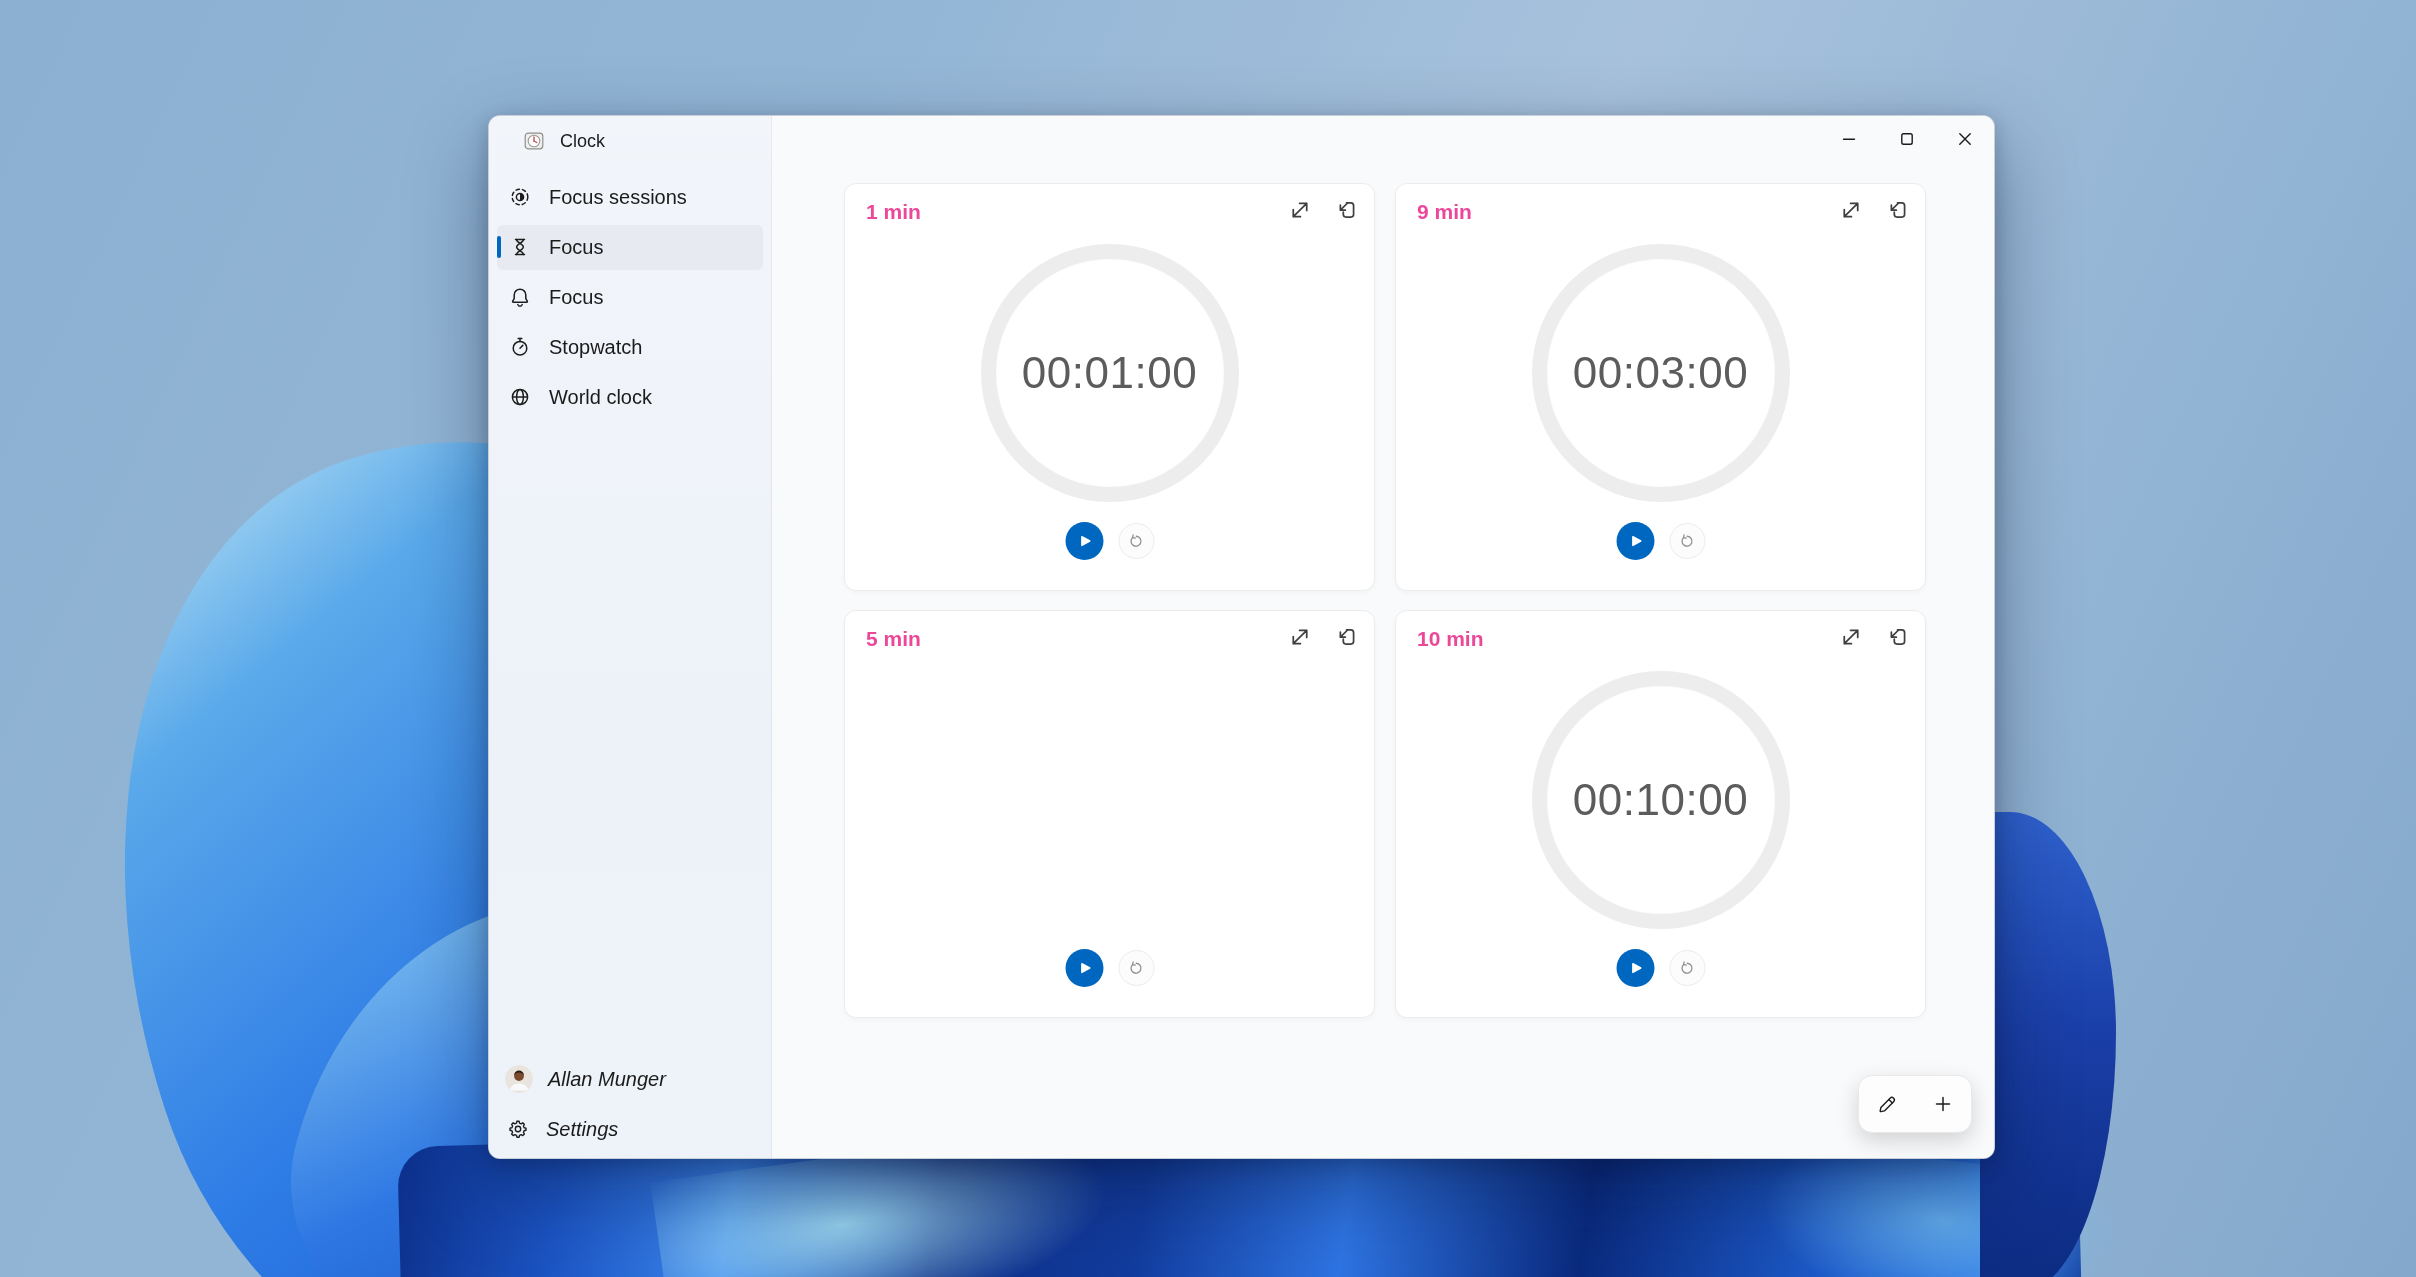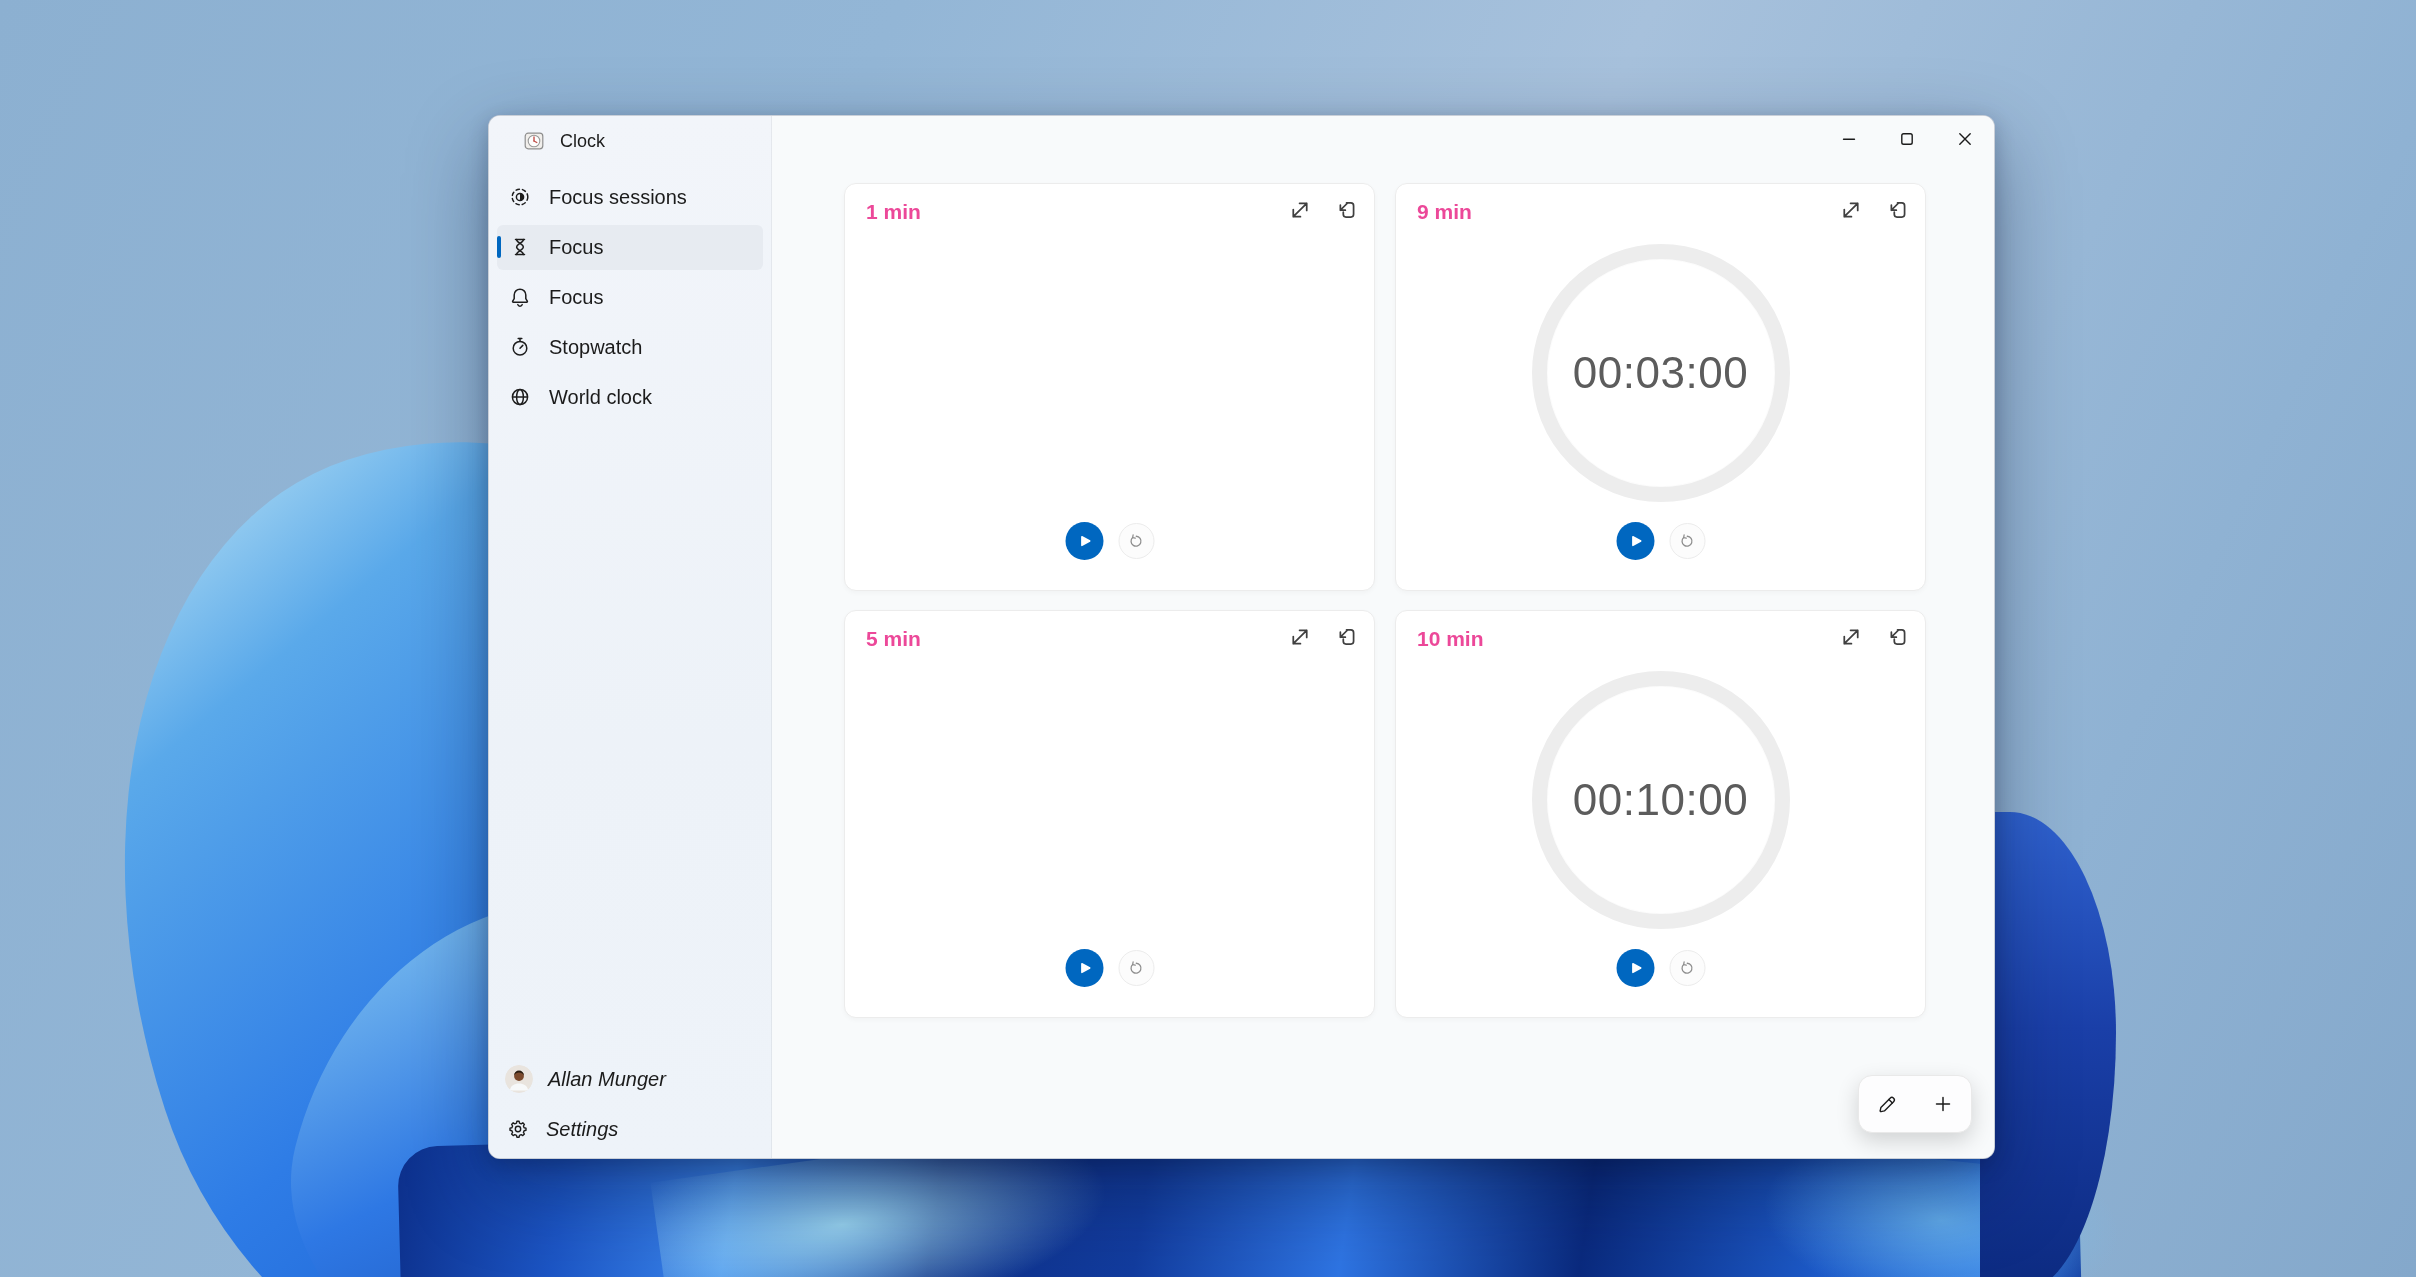--- a/index.html
+++ b/index.html
@@ -37,21 +37,21 @@
   
   .window{position:absolute;left:488px;top:115px;width:1505px;height:1042px;
     border-radius:12px;overflow:hidden;display:flex;
     box-shadow:0 30px 80px rgba(5,15,45,.38),0 6px 20px rgba(5,15,45,.22);
     border:1px solid rgba(60,80,110,.25);background:#f9fafb;}
 
   
   .sidebar{width:282px;flex:0 0 282px;display:flex;flex-direction:column;
     background:linear-gradient(180deg,#f2f5fa 0%,#edf2f8 60%,#eef3f9 100%);
     border-right:1px solid rgba(0,0,0,.05);}
-  .app-title-row{display:flex;align-items:center;gap:13px;height:50px;padding-left:16px;flex:0 0 auto;margin-left:16px;}
+  .app-title-row{display:flex;align-items:center;gap:13px;height:50px;padding-left:32px;flex:0 0 auto;}
   .app-title{font-size:18px;color:#1c1c1c;}
   .nav{margin-top:6px;display:flex;flex-direction:column;}
   .nav-item{position:relative;height:45px;margin:2.5px 8px;border-radius:6px;
     display:flex;align-items:center;gap:16px;padding-left:10px;cursor:default;}
   .nav-item.selected{background:#e7ebf1;}
   .nav-item.selected .accent-pill{position:absolute;left:0px;top:50%;transform:translateY(-50%);
     width:4px;height:22px;border-radius:2px;}
   .nav-icon{width:26px;height:26px;display:flex;align-items:center;justify-content:center;color:#1d1d1d;}
   .nav-label{font-size:20px;color:#1b1b1b;}
   .sidebar-bottom{margin-top:auto;padding:0 8px 4px;display:flex;flex-direction:column;font-style:italic;}
@@ -242,20 +242,23 @@
                 <path d="M5.8 18.2 L18.2 5.8 M11.6 5.8 H18.2 V12.4 M12.4 18.2 H5.8 V11.6"></path>
               </svg>
           </div>
           <div class="icon-btn">
             <svg width="26" height="26" viewBox="0 0 24 24" fill="none" stroke="currentColor" stroke-width="1.6" stroke-linecap="round" stroke-linejoin="round">
                 <path d="M13 6 L6.8 12.2 M6.8 7.6 V12.2 H11.4"></path>
                 <path d="M12.5 5.5 h4 a2.5 2.5 0 0 1 2.5 2.5 v8 a2.5 2.5 0 0 1 -2.5 2.5 h-4.5 a2.5 2.5 0 0 1 -2.5 -2.5 v-2"></path>
               </svg>
           </div>
         </div>
+        <div class="ring">
+          <span class="time">00:01:00</span>
+        </div>
         <div class="controls">
           <div class="play-btn" style="background:#0067c0">
             <svg width="18" height="18" viewBox="0 0 24 24">
                 <path d="M8.5 6.2 L19 12 L8.5 17.8 z" fill="#ffffff" stroke="#ffffff" stroke-width="2" stroke-linejoin="round"></path>
               </svg>
           </div>
           <div class="reset-btn">
             <svg width="17" height="17" viewBox="0 0 24 24" fill="none" stroke="currentColor" stroke-width="1.8" stroke-linecap="round" stroke-linejoin="round">
                 <path d="M7.3 6.4 A7 7 0 1 0 12.4 4.6"></path>
                 <path d="M7.9 2.8 L7.3 6.5 L11 7.1"></path>

